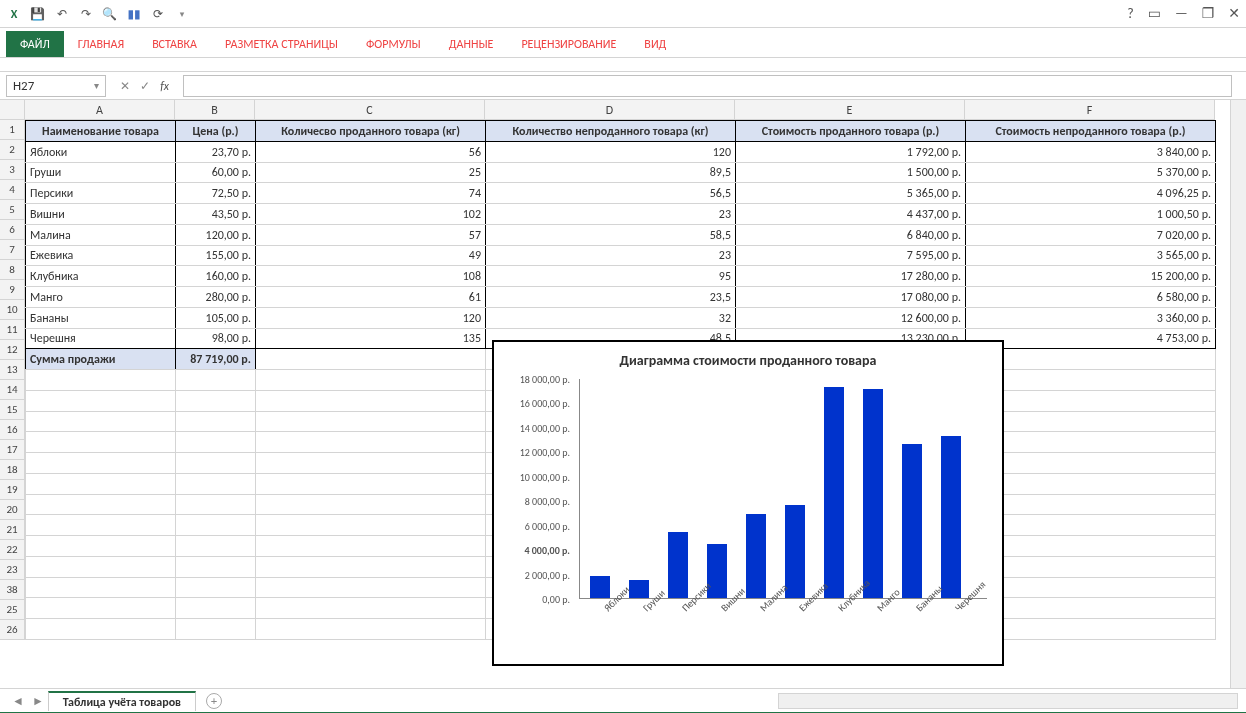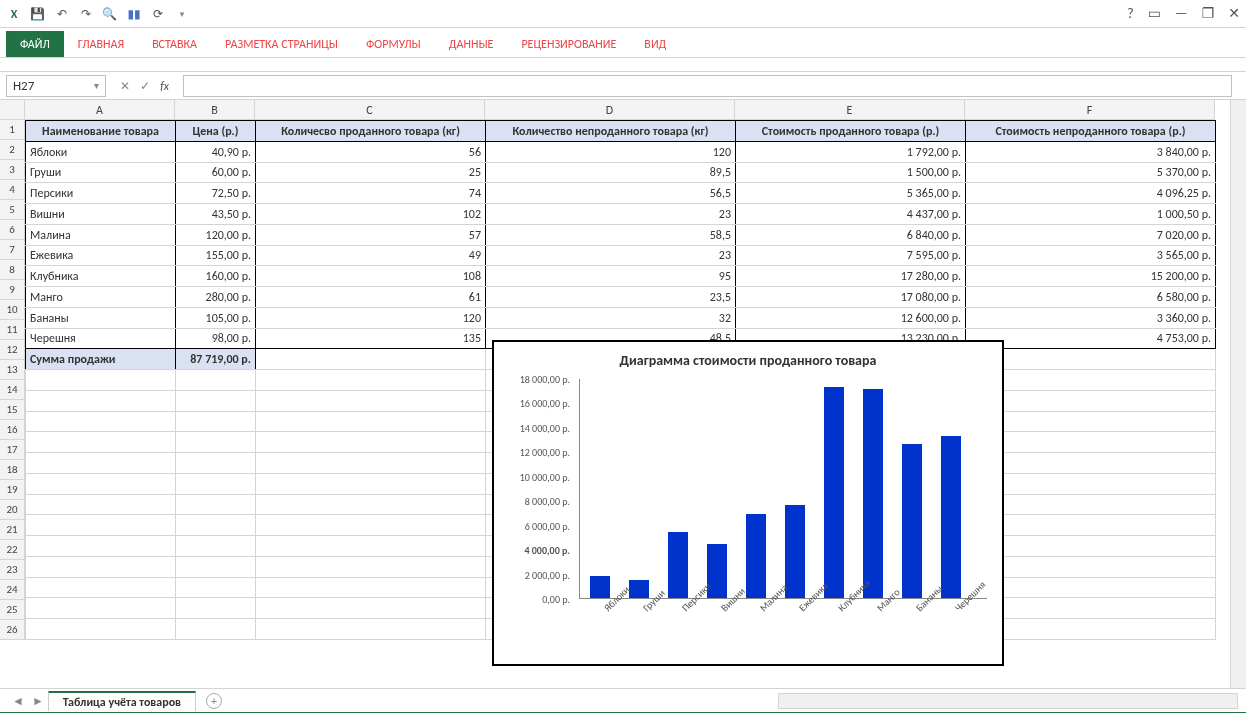--- a/index.html
+++ b/index.html
@@ -151,37 +151,37 @@
         <div>14</div>
         <div>15</div>
         <div>16</div>
         <div>17</div>
         <div>18</div>
         <div>19</div>
         <div>20</div>
         <div>21</div>
         <div>22</div>
         <div>23</div>
-        <div>24</div>
+        <div>38</div>
         <div>25</div>
         <div>26</div>
       </div>
     <table class="sheet">
       <tbody id="cellbody">
           <tr>
             <td class="cA hdr b">Наименование товара</td>
             <td class="cB hdr b">Цена (р.)</td>
             <td class="cC hdr b">Количесво проданного товара (кг)</td>
             <td class="cD hdr b">Количество непроданного товара (кг)</td>
             <td class="cE hdr b">Стоимость проданного товара (р.)</td>
             <td class="cF hdr b">Стоимость непроданного товара (р.)</td>
           </tr>
           <tr>
             <td class="cA bl br">Яблоки</td>
-            <td class="cB r bl br">40,90 р.</td>
+            <td class="cB r bl br">23,70 р.</td>
             <td class="cC r bl br">56</td>
             <td class="cD r bl br">120</td>
             <td class="cE r bl br">1 792,00 р.</td>
             <td class="cF r bl br">3 840,00 р.</td>
           </tr>
           <tr>
             <td class="cA bl br">Груши</td>
             <td class="cB r bl br">60,00 р.</td>
             <td class="cC r bl br">25</td>
             <td class="cD r bl br">89,5</td>

